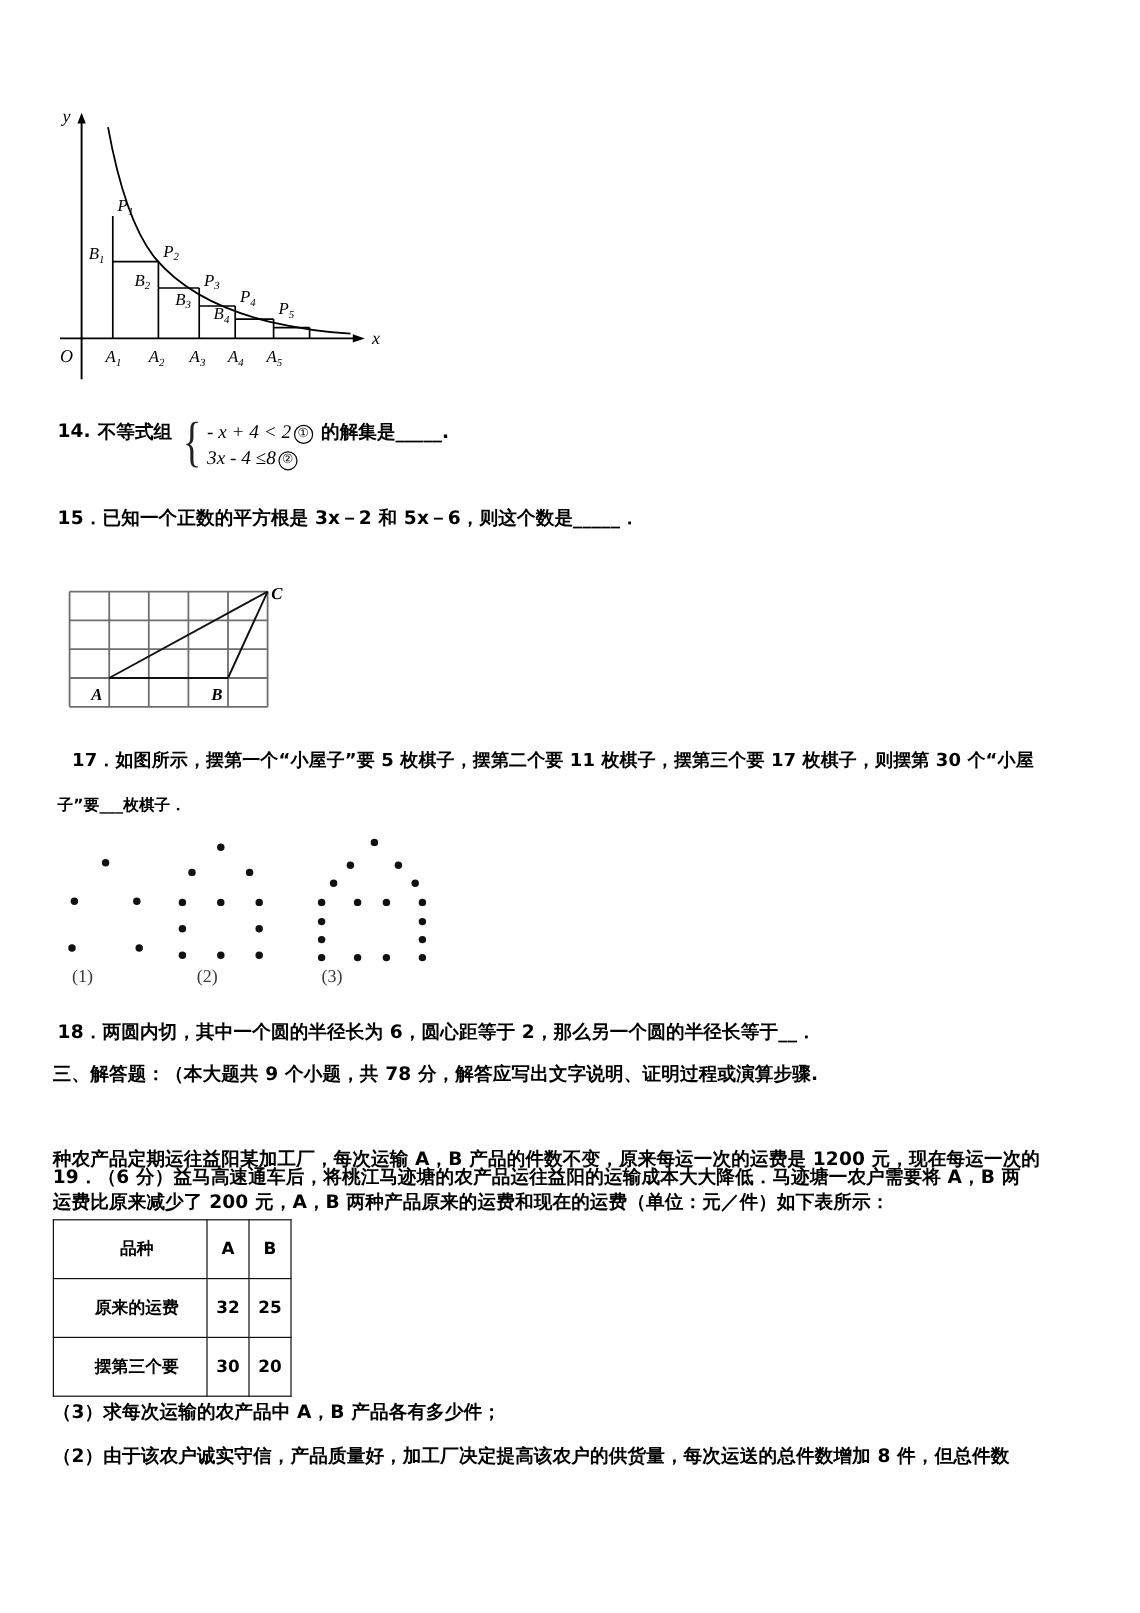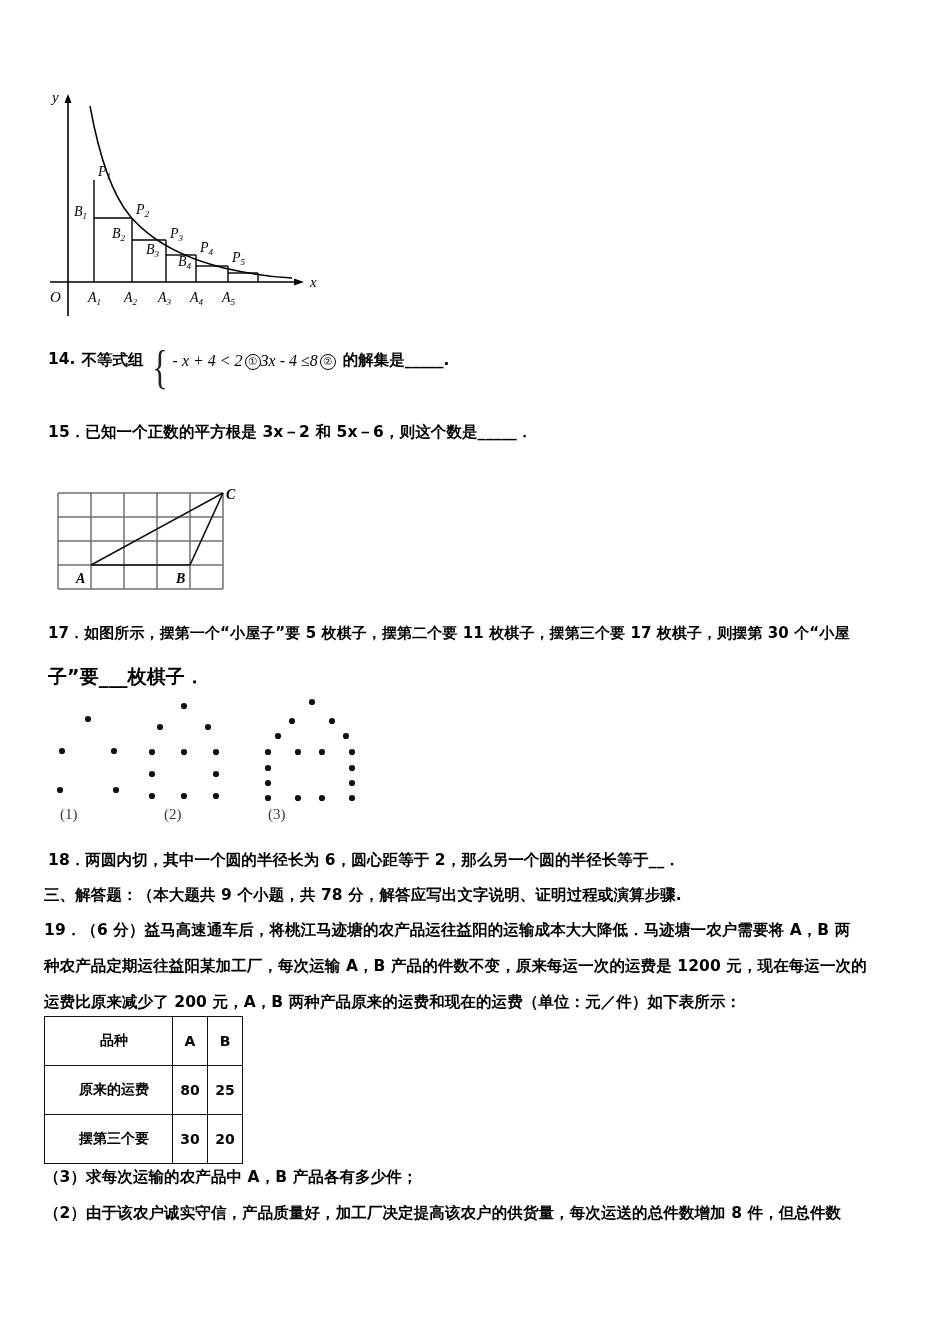--- a/index.html
+++ b/index.html
@@ -57,20 +57,21 @@
   .brace {
     font-size: 46px;
     line-height: 0.8;
     font-family: "Liberation Serif", serif;
     transform: scaleX(0.7);
     margin: 0 1px 0 2px;
     color: #222;
   }
   .ineq-stack {
     display: inline-flex;
+    flex-direction: column;
     justify-content: center;
     font-family: "Liberation Serif", serif;
     font-size: 16px;
   }
   .ineq-stack > span {
     line-height: 1.35;
     white-space: nowrap;
   }
   .ital { font-style: italic; }
   .circnum {
@@ -230,22 +231,22 @@
         <line x1="41" y1="78" x2="173" y2="6"></line>
         <line x1="140" y1="78" x2="173" y2="6"></line>
         <line x1="41" y1="78" x2="140" y2="78"></line>
       </g>
       <text x="26" y="96" font-family="Liberation Serif, serif" font-size="14" font-style="italic" font-weight="bold">A</text>
       <text x="126" y="96" font-family="Liberation Serif, serif" font-size="14" font-style="italic" font-weight="bold">B</text>
       <text x="176" y="12" font-family="Liberation Serif, serif" font-size="14" font-style="italic" font-weight="bold">C</text>
     </svg>
   </div>
 
-  <div class="line cn" style="left:48px; top:622px; font-size:15px;">17．如图所示，摆第一个“小屋子”要 5 枚棋子，摆第二个要 11 枚棋子，摆第三个要 17 枚棋子，则摆第 30 个“小屋</div>
-  <div class="line cn" style="left:48px; top:662px; font-size:19px;">子”要___枚棋子．</div>
+  <div class="line cn" style="left:60px; top:622px; font-size:15px;">17．如图所示，摆第一个“小屋子”要 5 枚棋子，摆第二个要 11 枚棋子，摆第三个要 17 枚棋子，则摆第 30 个“小屋</div>
+  <div class="line cn" style="left:48px; top:662px; font-size:13px;">子”要___枚棋子．</div>
 
   <div id="fig-dots">
     <svg width="330" height="142" viewBox="0 0 330 142" xmlns="http://www.w3.org/2000/svg">
       <g fill="#111">
 
         <circle cx="48" cy="25" r="3.1"></circle>
         <circle cx="22" cy="57" r="3.1"></circle>
         <circle cx="74" cy="57" r="3.1"></circle>
         <circle cx="20" cy="96" r="3.1"></circle>
         <circle cx="76" cy="96" r="3.1"></circle>
@@ -283,34 +284,34 @@
     </svg>
     <span class="dot-caption" style="left:20px; top:112px;">(1)</span>
     <span class="dot-caption" style="left:124px; top:112px;">(2)</span>
     <span class="dot-caption" style="left:228px; top:112px;">(3)</span>
   </div>
 
   <div class="line cn" style="left:48px; top:849px;">18．两圆内切，其中一个圆的半径长为 6，圆心距等于 2，那么另一个圆的半径长等于__．</div>
 
   <div class="line cn" style="left:44px; top:884px;">三、解答题：（本大题共 9 个小题，共 78 分，解答应写出文字说明、证明过程或演算步骤.</div>
 
-  <div class="line cn" style="left:44px; top:919px;">19．（6 分）益马高速通车后，将桃江马迹塘的农产品运往益阳的运输成本大大降低．马迹塘一农户需要将 A，B 两</div>
+  <div class="line cn" style="left:44px; top:970px;">19．（6 分）益马高速通车后，将桃江马迹塘的农产品运往益阳的运输成本大大降低．马迹塘一农户需要将 A，B 两</div>
   <div class="line cn" style="left:44px; top:955px;">种农产品定期运往益阳某加工厂，每次运输 A，B 产品的件数不变，原来每运一次的运费是 1200 元，现在每运一次的</div>
   <div class="line cn" style="left:44px; top:991px;">运费比原来减少了 200 元，A，B 两种产品原来的运费和现在的运费（单位：元／件）如下表所示：</div>
 
   <table id="freight-table">
     <tbody>
         <tr>
       <td class="c-name">品种</td>
       <td class="c-val">A</td>
       <td class="c-val">B</td>
     </tr>
     <tr>
       <td class="c-name">原来的运费</td>
-      <td class="c-val">80</td>
+      <td class="c-val">32</td>
       <td class="c-val">25</td>
     </tr>
     <tr>
       <td class="c-name">摆第三个要</td>
       <td class="c-val">30</td>
       <td class="c-val">20</td>
     </tr>
   </tbody>
     </table>
 

